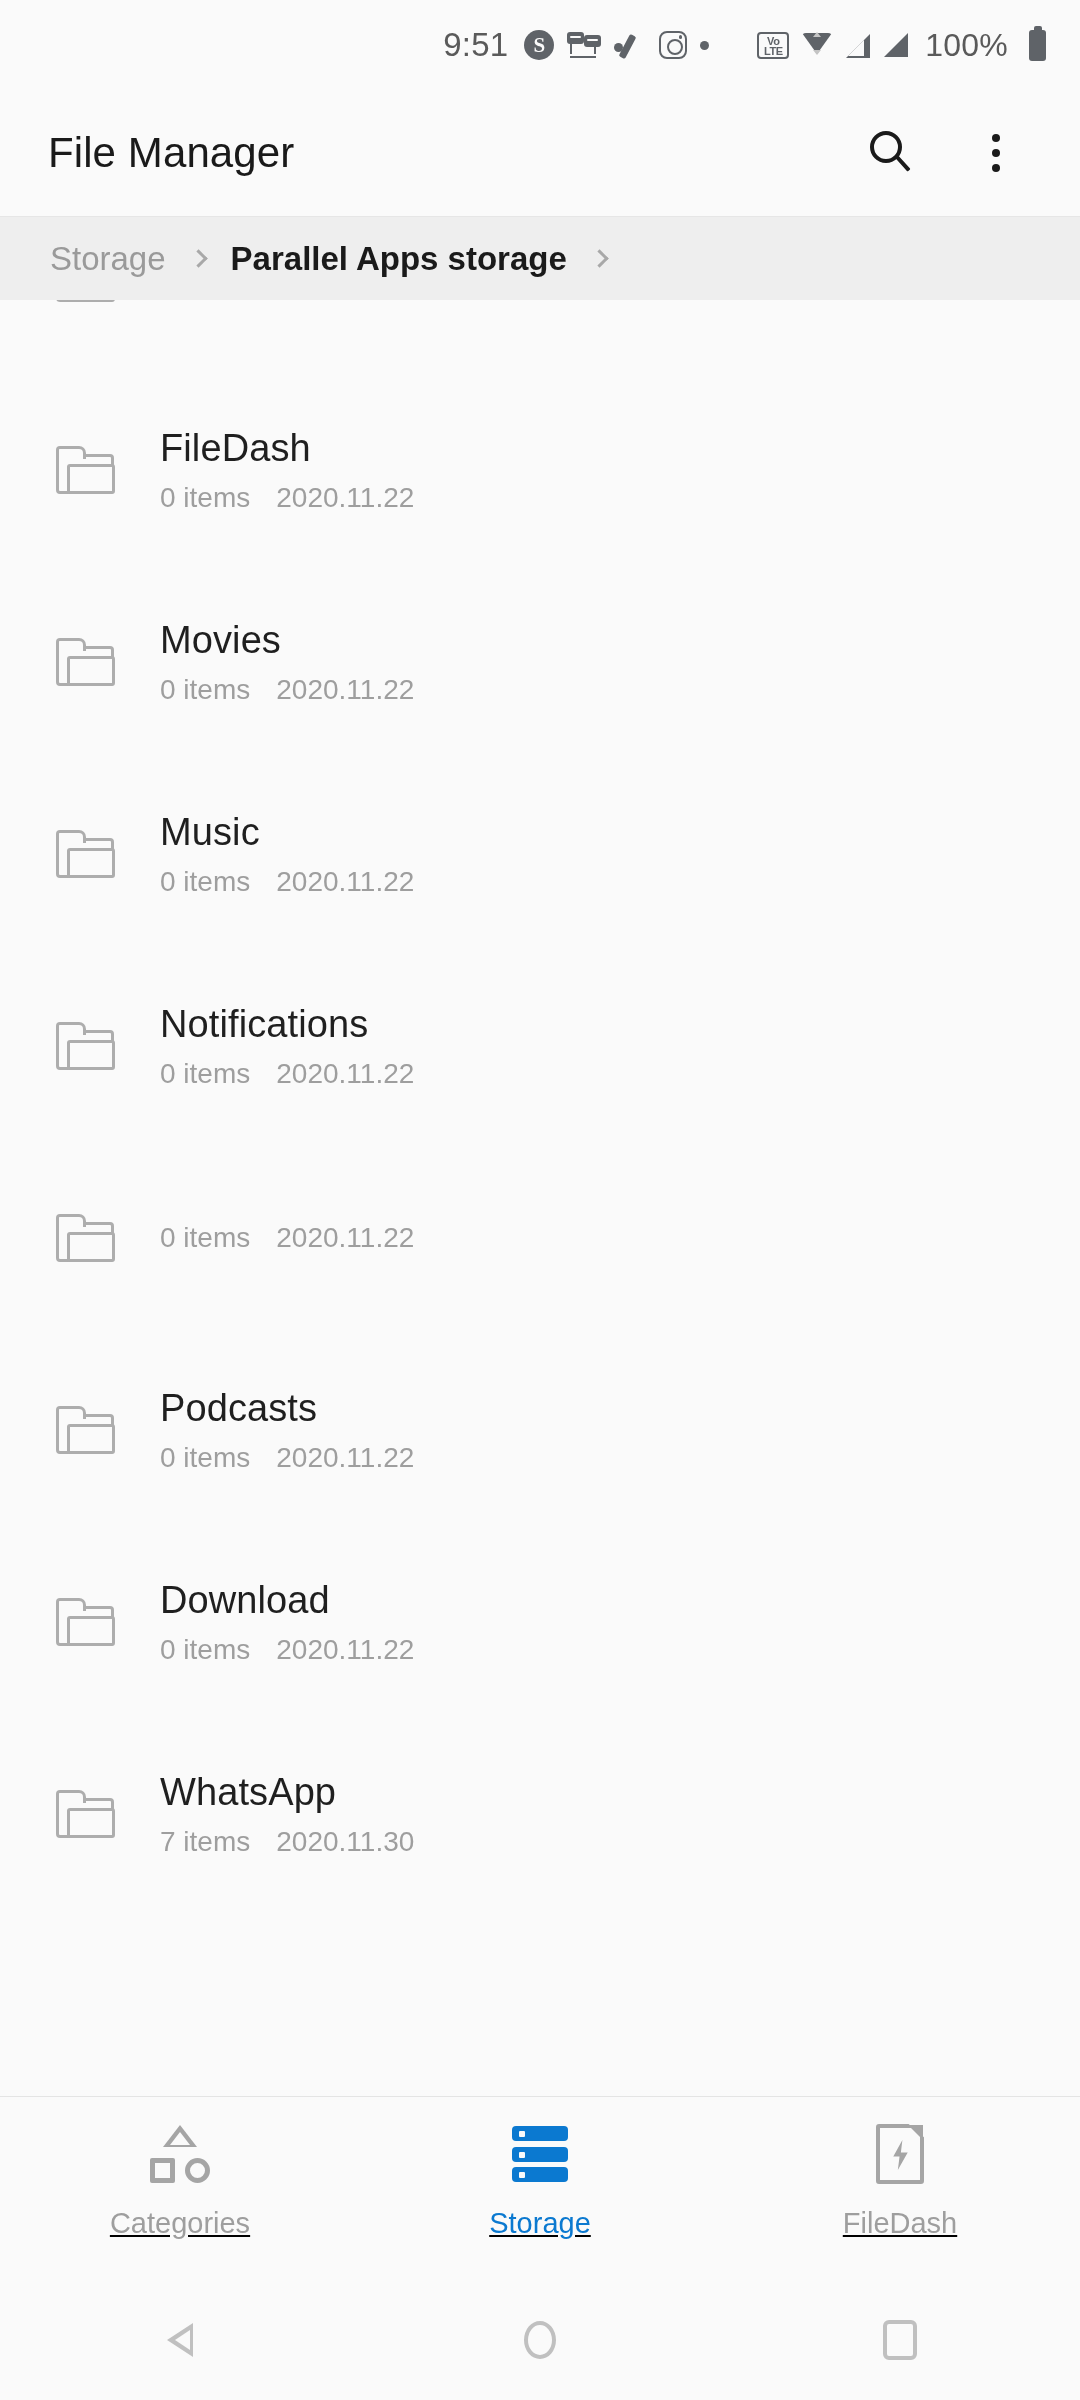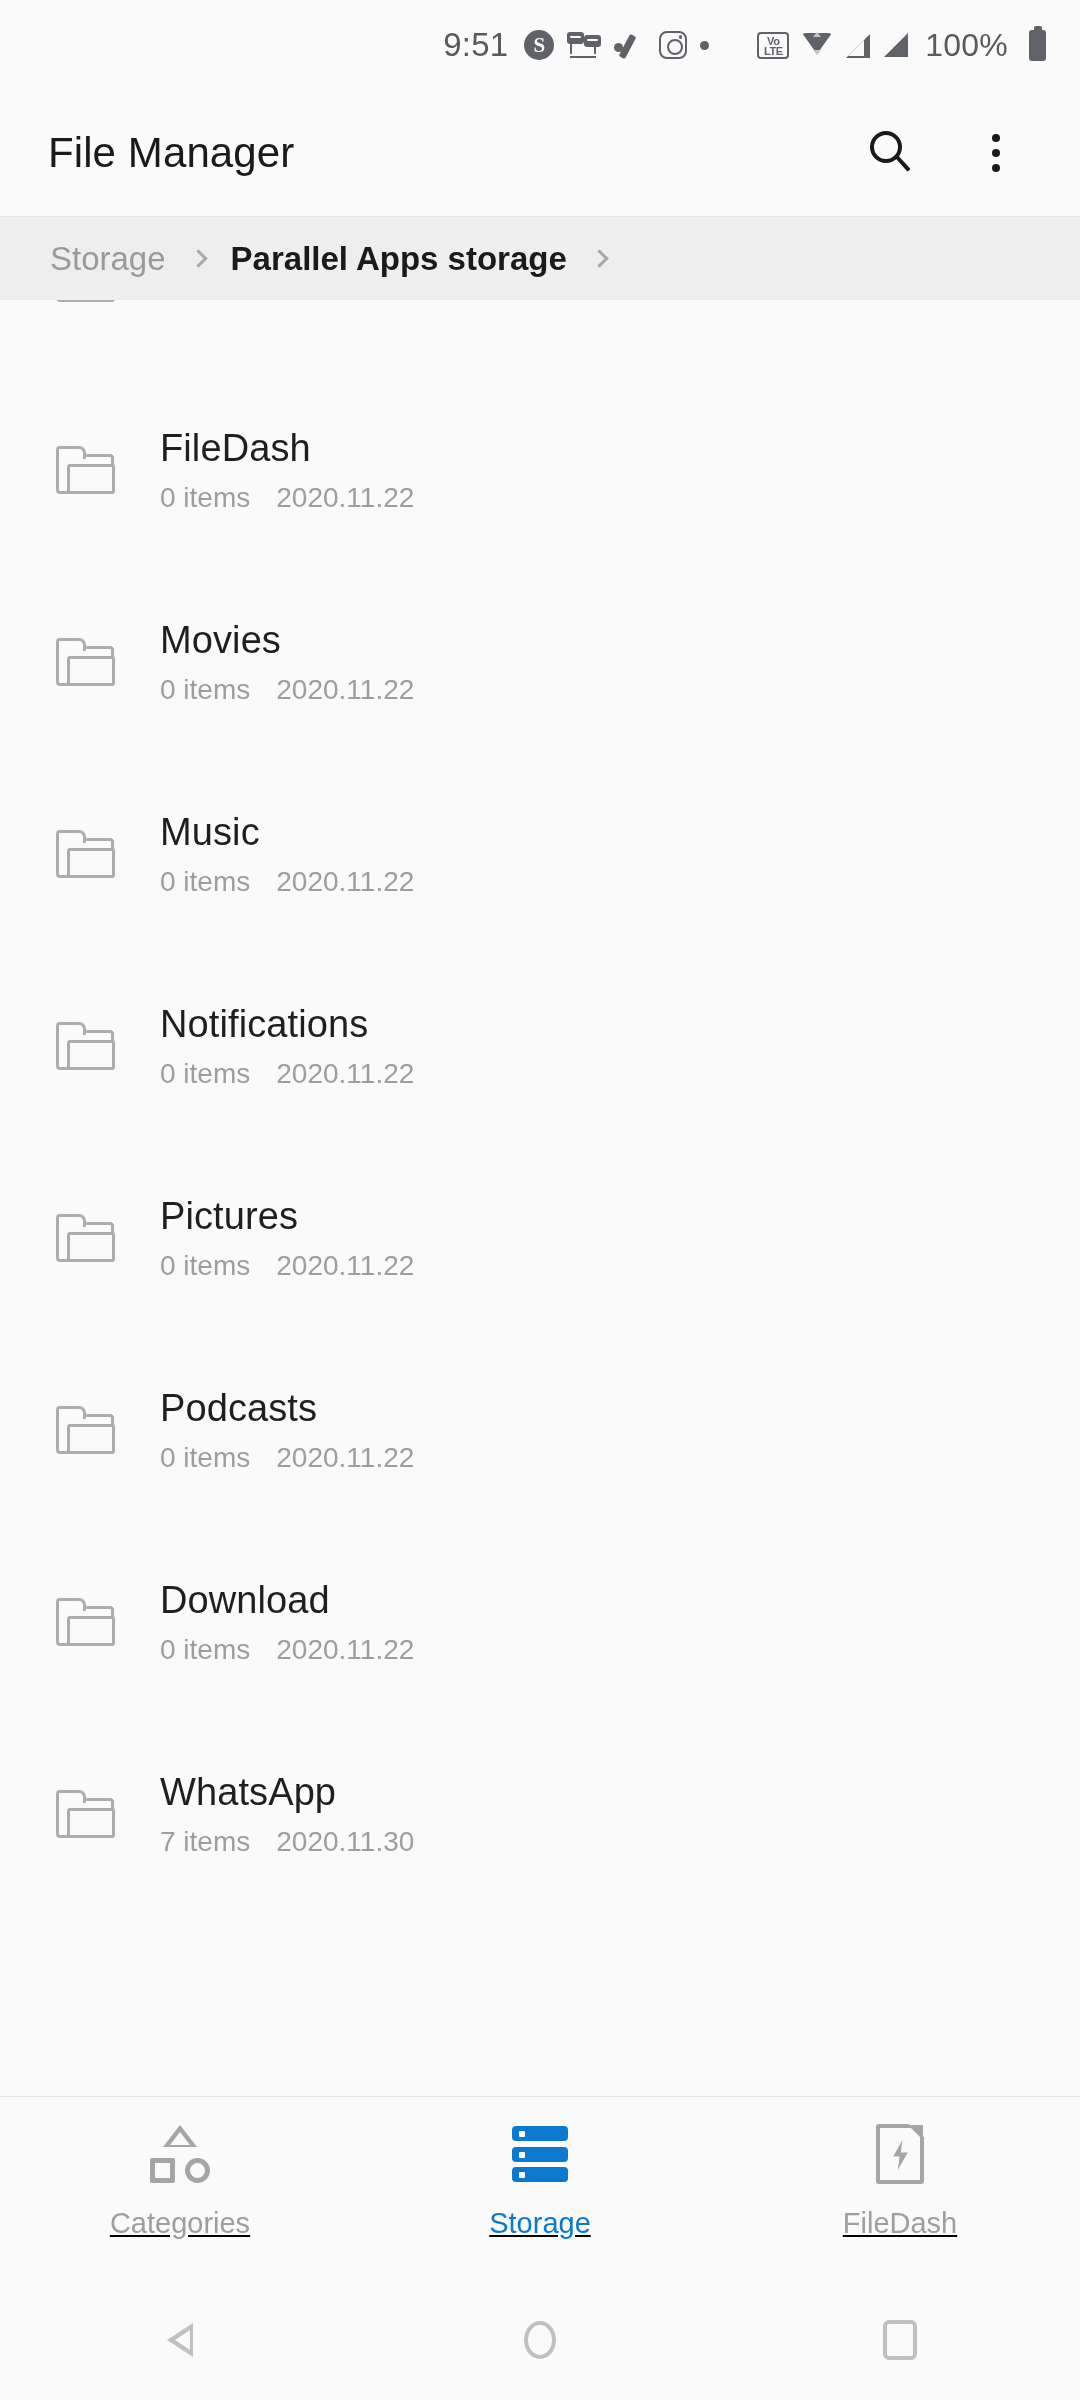--- a/index.html
+++ b/index.html
@@ -358,21 +358,20 @@
         </span>
       </div>
 
       <div class="row">
         <span class="folder-ic">
           <span class="body"></span>
             <span class="tab"></span>
             <span class="inner"></span>
         </span>
         <span class="row-text">
-          <span class="row-name">Pictures</span>
           <span class="row-meta">
             <span>0 items</span>
             <span>2020.11.22</span>
           </span>
         </span>
       </div>
 
       <div class="row">
         <span class="folder-ic">
           <span class="body"></span>

